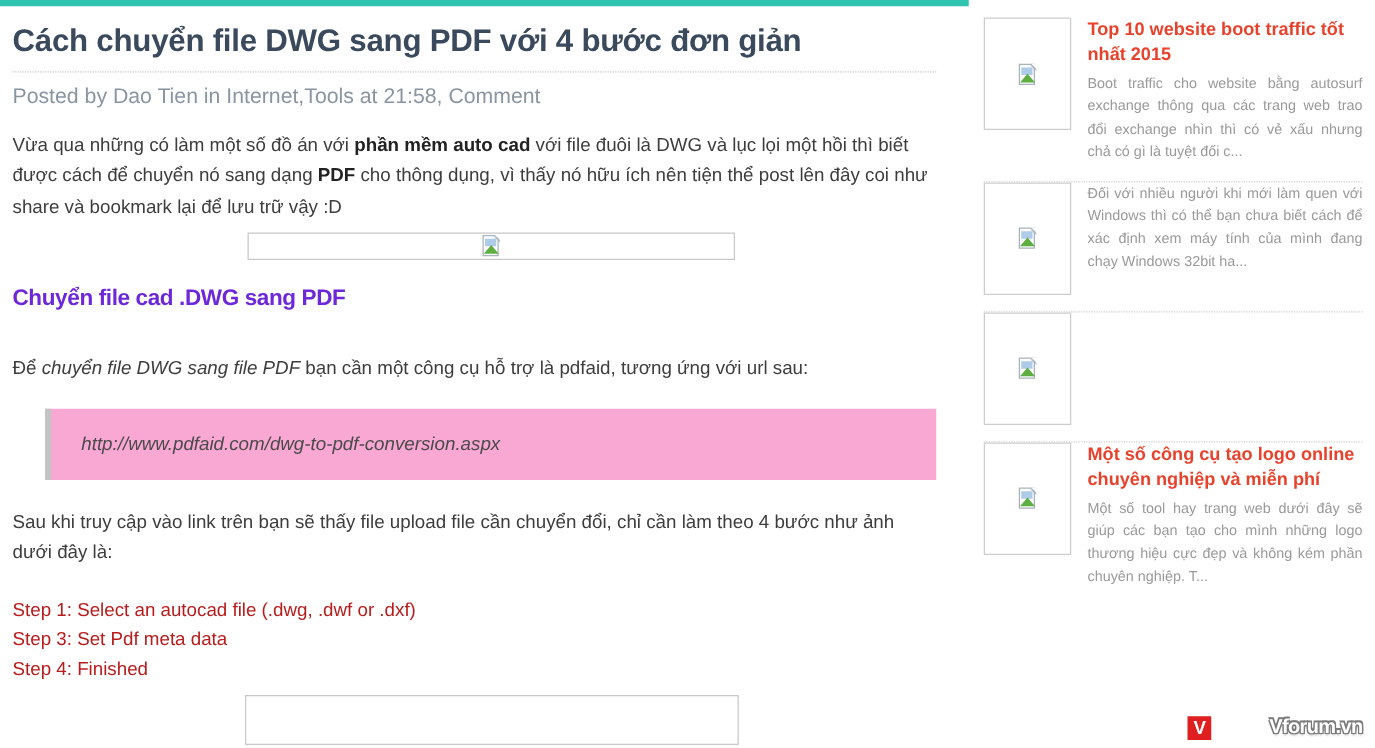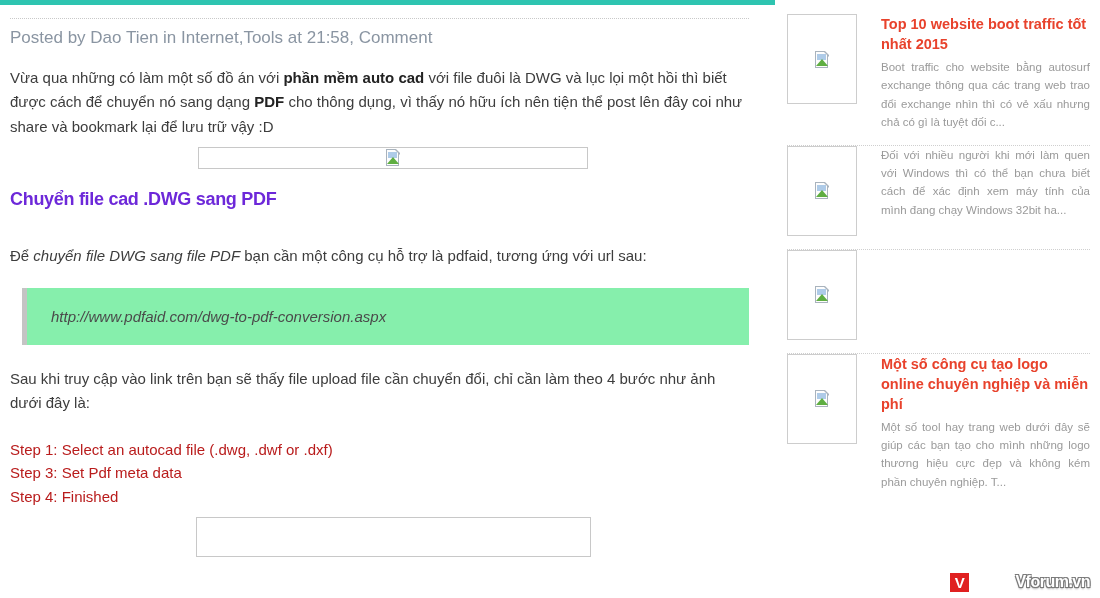--- a/index.html
+++ b/index.html
@@ -71,22 +71,22 @@
     font-size: 18px;
     font-weight: bold;
     color: #6d28d9;
     margin: 20px 0 34px 0;
     letter-spacing: -0.3px;
   }
 
   .para.italic-lead i { font-style: italic; }
 
   blockquote.url-quote {
-    margin: 20px 0 22px 12px;
-    background: #86efac;
+    margin: 20px 0 22px 26px;
+    background: #f9a8d4;
     border-left: 5px solid #c4c4c4;
     padding: 20px 18px 20px 24px;
     font-style: italic;
     font-size: 15px;
     color: #4a4a4a;
   }
 
   .steps { margin-top: 22px; }
   .step-line {
     font-size: 15px;
@@ -127,21 +127,21 @@
     border-bottom: 7px solid #5fae42;
   }
 
   
   .sidebar {
     width: 325px;
     padding: 14px 10px 0 12px;
   }
   .side-item {
     display: flex;
-    gap: 24px;
+    gap: 13px;
     padding-bottom: 13px;
   }
   .side-divider {
     border-bottom: 1px dotted #cfcfcf;
     height: 0;
   }
   .thumb {
     flex: 0 0 auto;
     width: 70px; height: 90px;
     border: 1px solid #cdcdcd;
@@ -199,20 +199,21 @@
 </style>
 </head>
 <body>
 
 <div class="page">
 
   <div class="accent-bar"></div>
 
   <div class="main-col">
 
+    <h1 class="post-title">Cách chuyển file DWG sang PDF với 4 bước đơn giản</h1>
     <div class="dotted-rule"></div>
 
     <div class="byline">Posted by Dao Tien in Internet,Tools at 21:58, Comment</div>
 
     <p class="para"><span>Vừa qua những có làm một số đồ án với </span><b>phần mềm auto cad</b><span> với file đuôi là DWG và lục lọi một hồi thì biết được cách để chuyển nó sang dạng </span><b>PDF</b><span> cho thông dụng, vì thấy nó hữu ích nên tiện thể post lên đây coi như share và bookmark lại để lưu trữ vậy :D</span></p>
 
     <div class="img-frame">
       <span class="broken-img">
         <span class="page-sh"></span>
           <span class="sky"></span>

